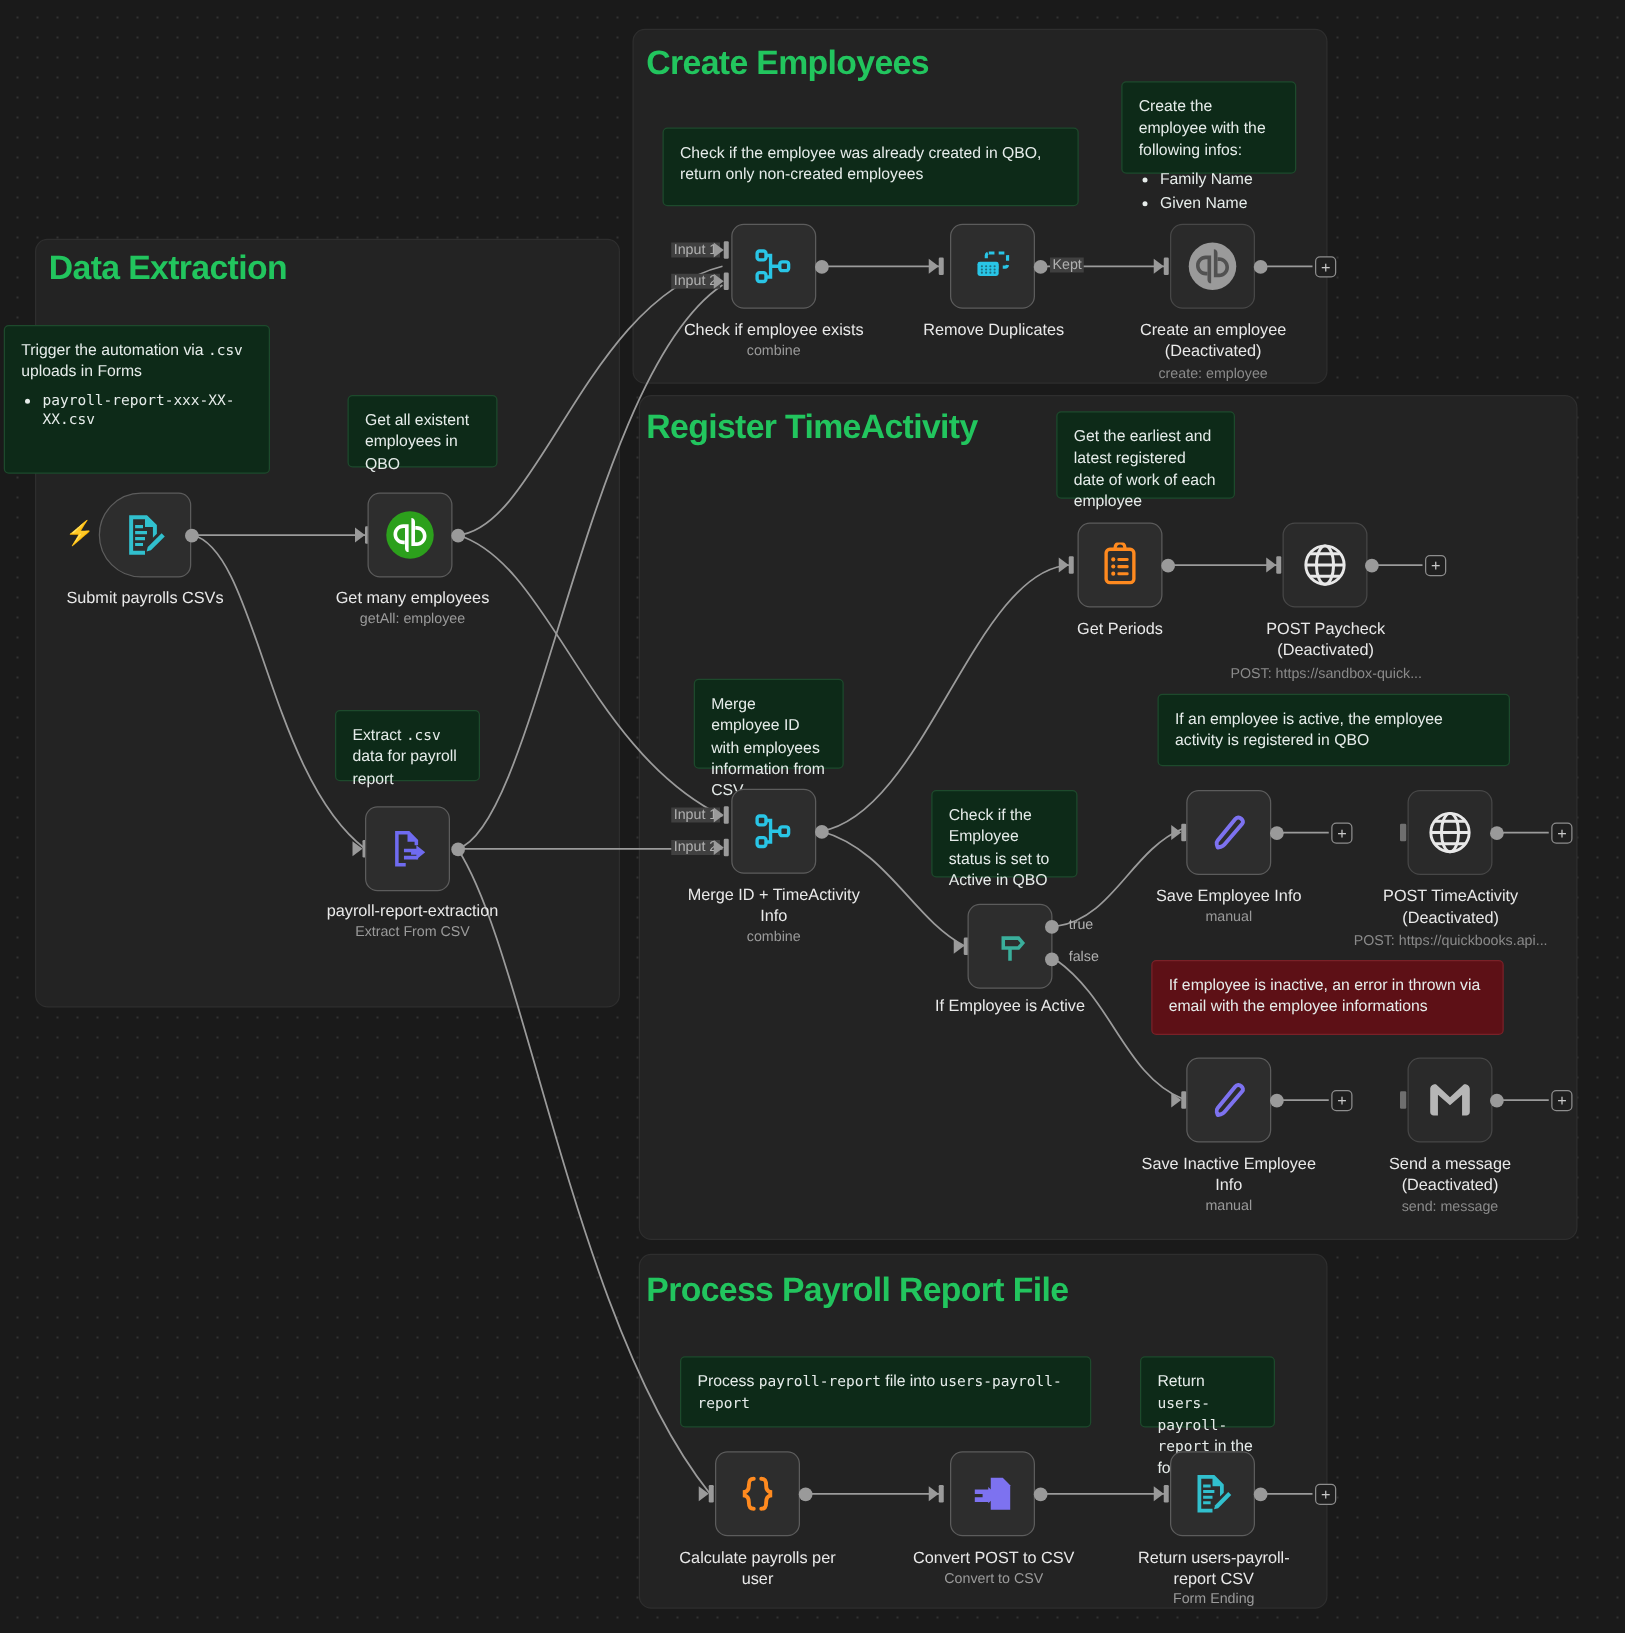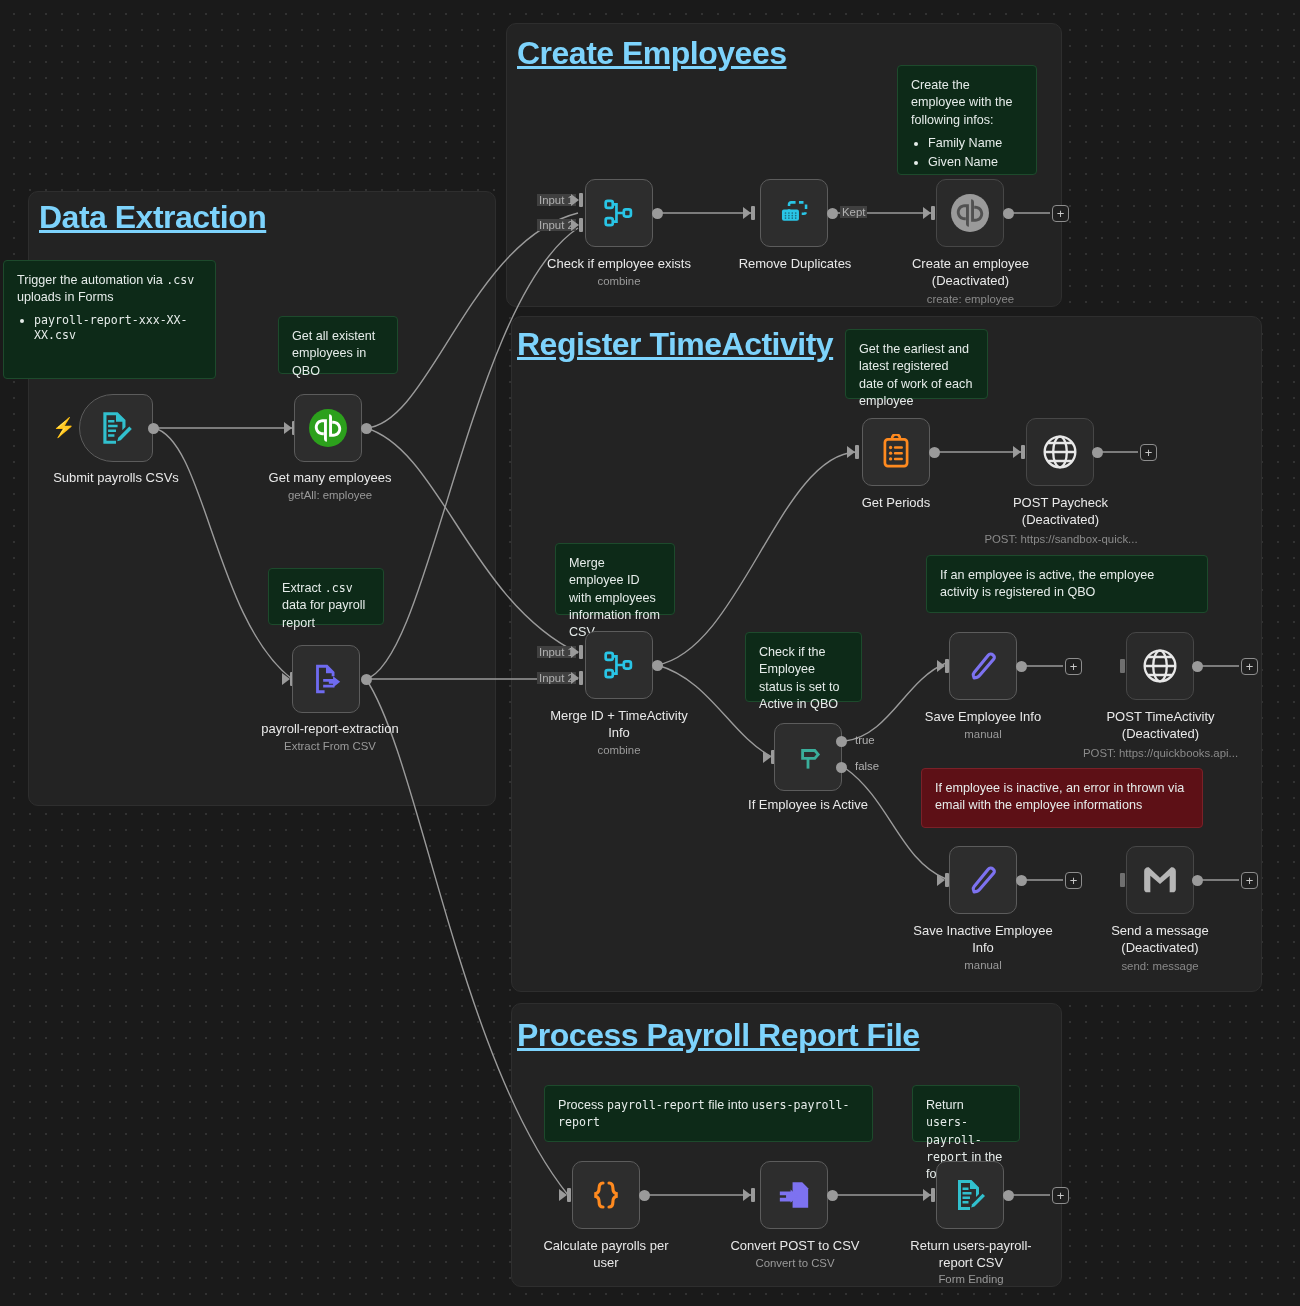--- a/index.html
+++ b/index.html
@@ -12,22 +12,22 @@
     background-position:6px 6px;
   }
   .canvas{position:absolute;inset:0;}
 
   
   .panel{
     position:absolute;border-radius:10px;background:#232323;
     border:1px solid #2e2e2e;
   }
   .panel-title{
-    position:absolute;color:#7dd3fc;font-weight:bold;letter-spacing:-0.5px;
-    font-size:32px;line-height:1;white-space:nowrap;text-decoration:underline;
+    position:absolute;color:#22c55e;font-weight:bold;letter-spacing:-0.5px;
+    font-size:27px;line-height:1;white-space:nowrap;
   }
 
   
   .sticky{
     position:absolute;border-radius:4px;box-sizing:border-box;
     background:#0d2a18;border:1px solid #1d4a2c;
     color:#e6ecea;font-size:12.6px;line-height:1.37;
     padding:11px 13px;
   }
   .sticky.red{background:#5d1016;border-color:#7a2128;}
@@ -141,22 +141,25 @@
   </div>
 
   <div class="sticky" style="left:278px;top:316px;width:120px;height:58px;">
     <span>Get all existent employees in QBO</span>
   </div>
 
   <div class="sticky" style="left:268px;top:568px;width:116px;height:57px;">
     <span>Extract </span><span class="mono">.csv</span><span> data for payroll report</span>
   </div>
 
-
-  <div class="sticky" style="left:897px;top:65px;width:140px;height:110px;">
+  <div class="sticky" style="left:530px;top:102px;width:333px;height:63px;">
+    <span>Check if the employee was already created in QBO, return only non-created employees</span>
+  </div>
+
+  <div class="sticky" style="left:897px;top:65px;width:140px;height:74px;">
     <span>Create the employee with the following infos:</span>
     <ul>
       <li>Family Name</li>
       <li>Given Name</li>
     </ul>
   </div>
 
   <div class="sticky" style="left:845px;top:329px;width:143px;height:70px;">
     <span>Get the earliest and latest registered date of work of each employee</span>
   </div>

